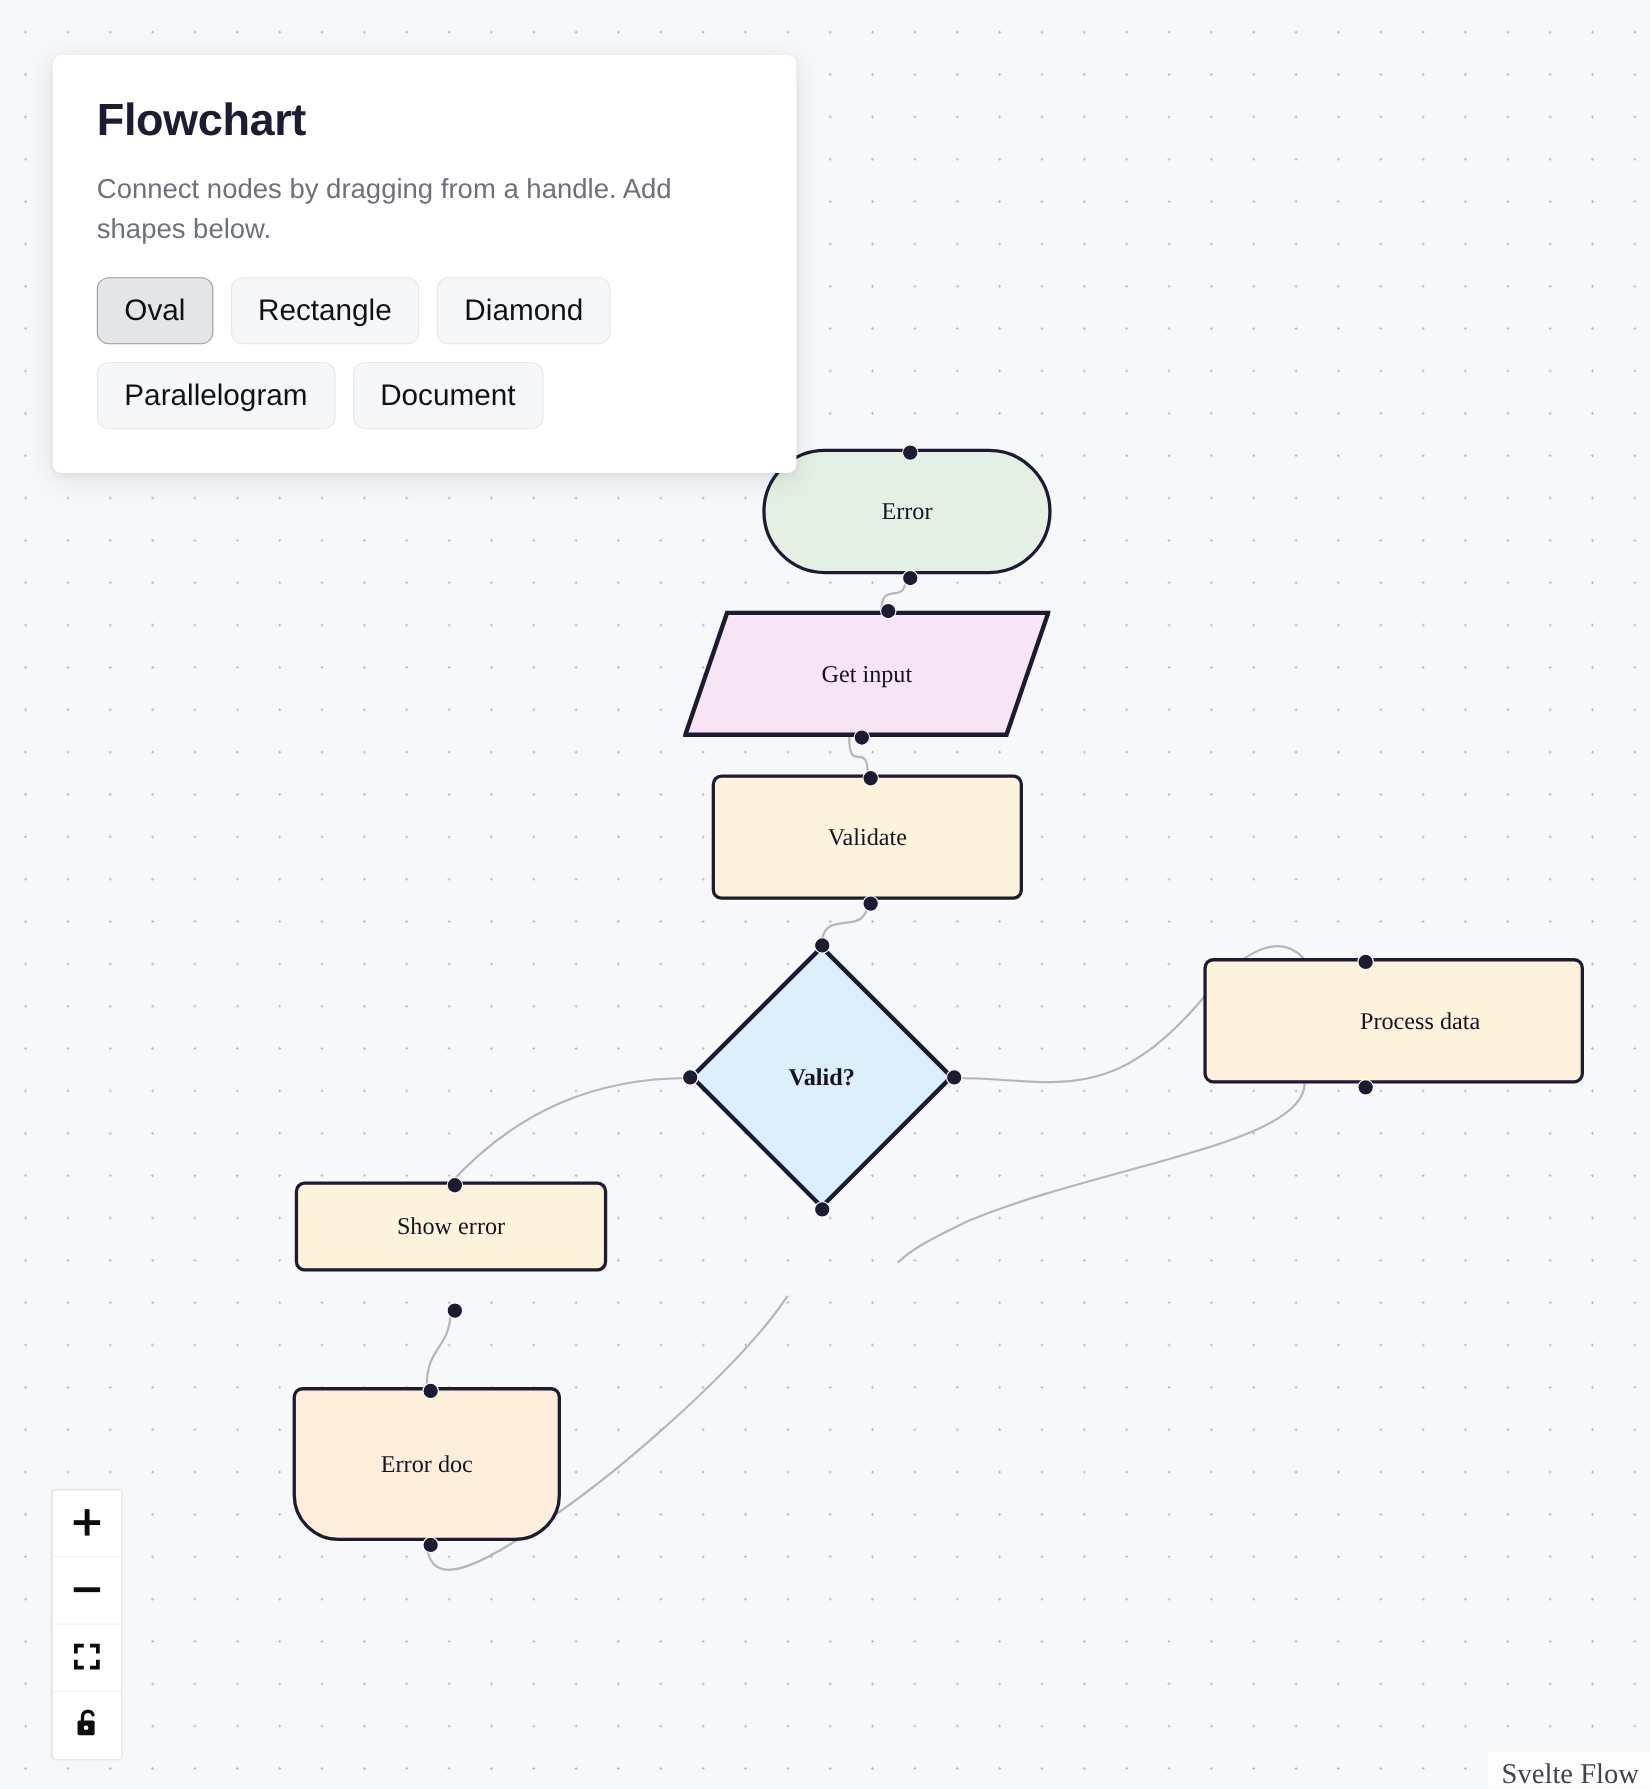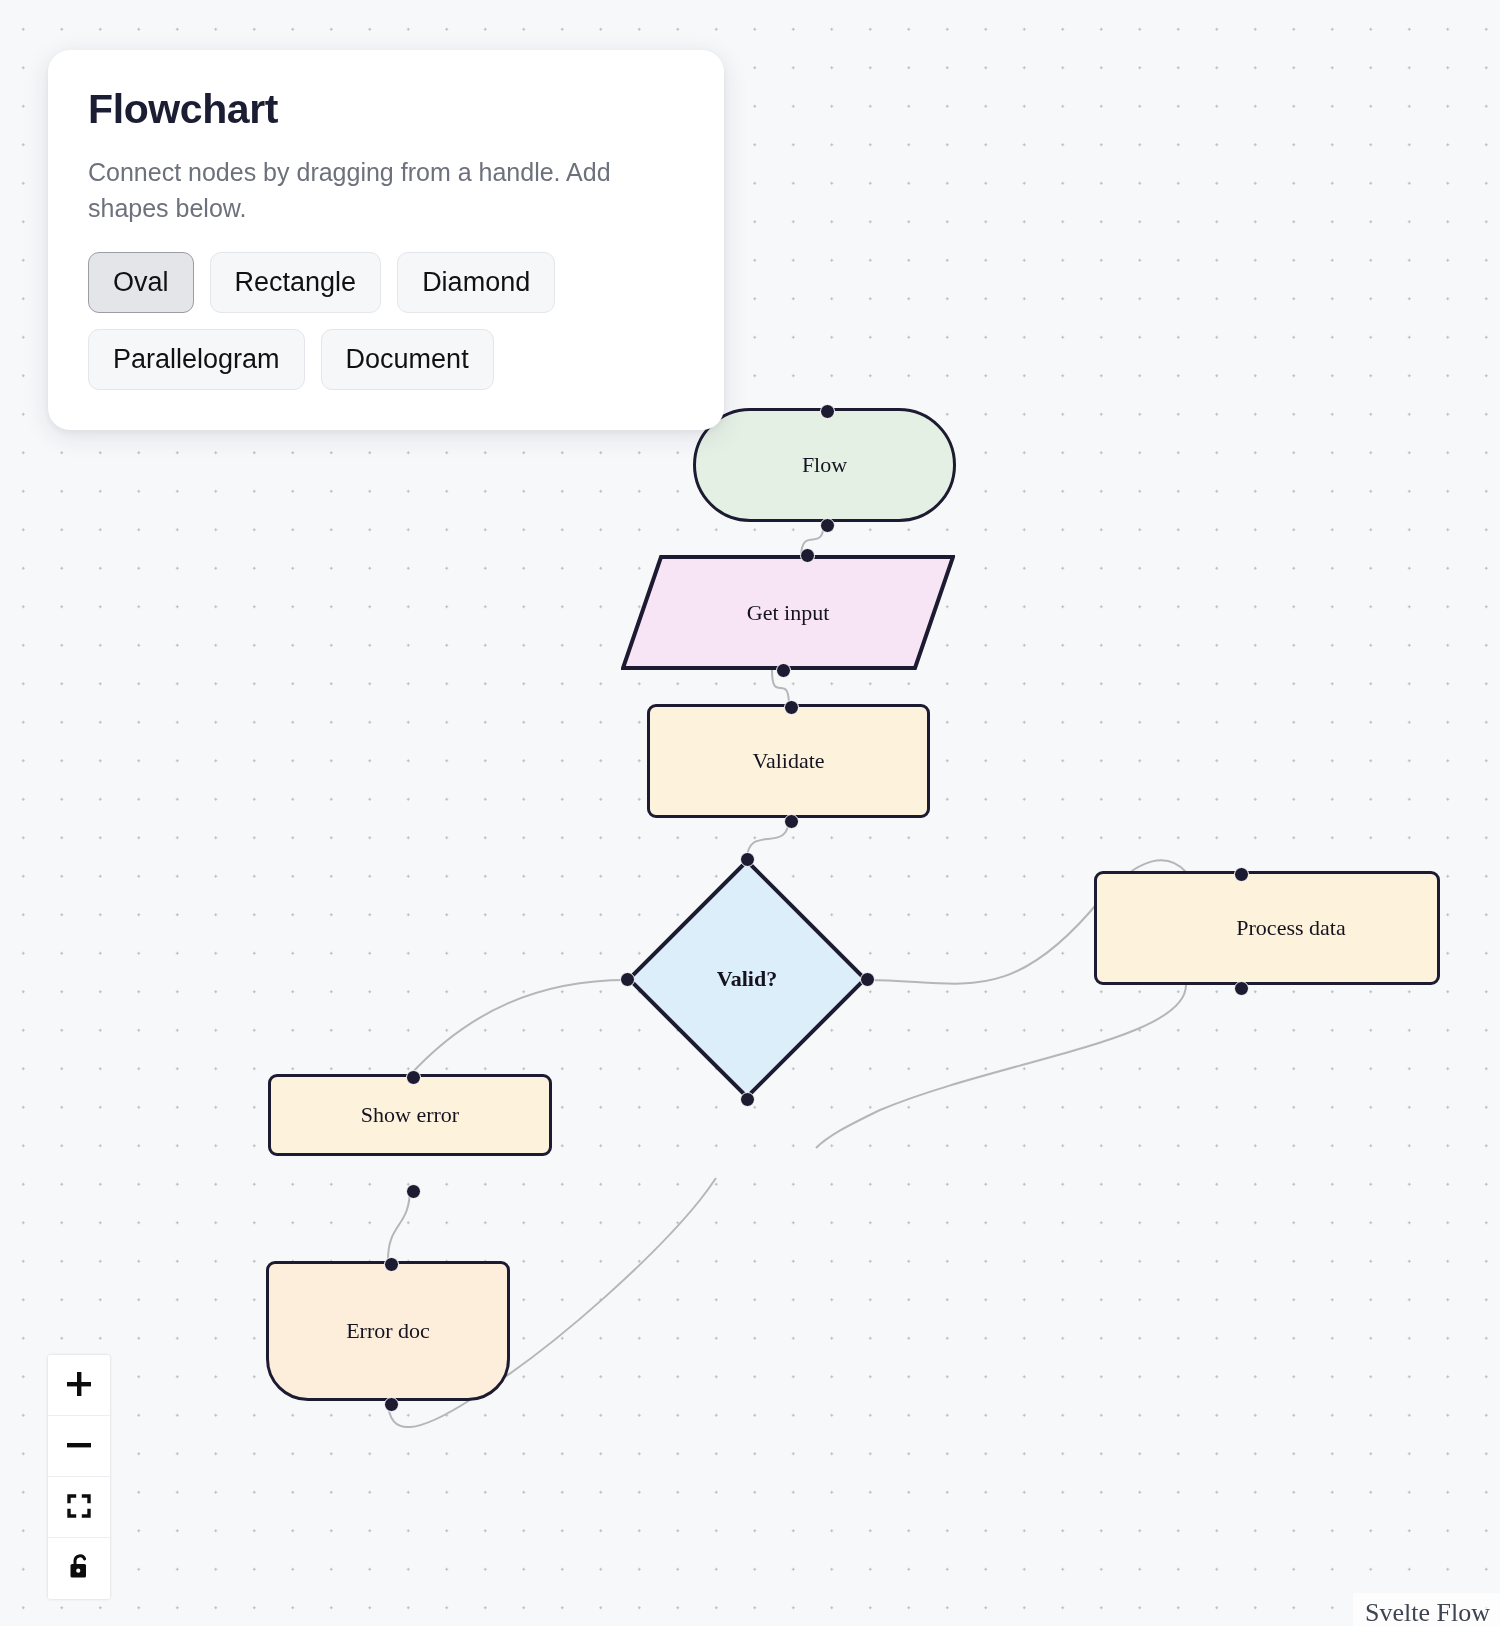--- a/index.html
+++ b/index.html
@@ -90,21 +90,21 @@
     z-index: 5;
   }
 
   
   #panel {
     position: absolute;
     left: 48px;
     top: 50px;
     width: 676px;
     background: #ffffff;
-    border-radius: 22px;
+    border-radius: 8px;
     padding: 36px 40px 40px 40px;
     box-shadow: 0 6px 26px rgba(30, 35, 60, 0.11), 0 2px 6px rgba(30,35,60,0.05);
     z-index: 20;
   }
   #panel h1 {
     font-size: 41px;
     font-weight: bold;
     color: #1b1d33;
     letter-spacing: -0.4px;
     margin-bottom: 22px;
@@ -190,21 +190,21 @@
         <path d="M 868 980 C 960 980 1010 1010 1100 900 C 1140 855 1168 852 1186 872"></path>
         <path d="M 627 980 C 540 980 470 1010 410 1075"></path>
         <path d="M 1186 985 C 1186 1040 1000 1060 880 1110 C 845 1127 828 1136 816 1148"></path>
         <path d="M 410 1188 C 410 1228 388 1222 388 1260"></path>
         <path d="M 388 1400 C 388 1440 420 1432 470 1400 C 560 1345 660 1250 700 1200 C 708 1190 712 1184 716 1178"></path>
       </g>
   </svg>
 
   <div id="node-layer">
       <div class="node oval" style="left: 693px; top: 408px; width: 263px; height: 114px; background: rgb(229, 240, 229); border-color: rgb(29, 27, 49);">
-        <span>Flow</span>
+        <span>Error</span>
         <div class="handle" style="left: 124px; top: -7.5px;"></div>
         <div class="handle" style="left: 124px; top: 106.5px;"></div>
       </div>
       <div class="node para" style="left: 621px; top: 555px; width: 334px; height: 115px;">
         <svg class="para-svg" viewBox="0 0 334 115" width="334" height="115">
           <polygon points="40,2 332,2 294,113 2,113" fill="#f7e4f5" stroke="#1d1b31" stroke-width="4"></polygon>
         </svg>
         <span class="para-label">Get input</span>
         <div class="handle" style="left: 179px; top: -7.5px;"></div>
         <div class="handle" style="left: 155px; top: 107.5px;"></div>

